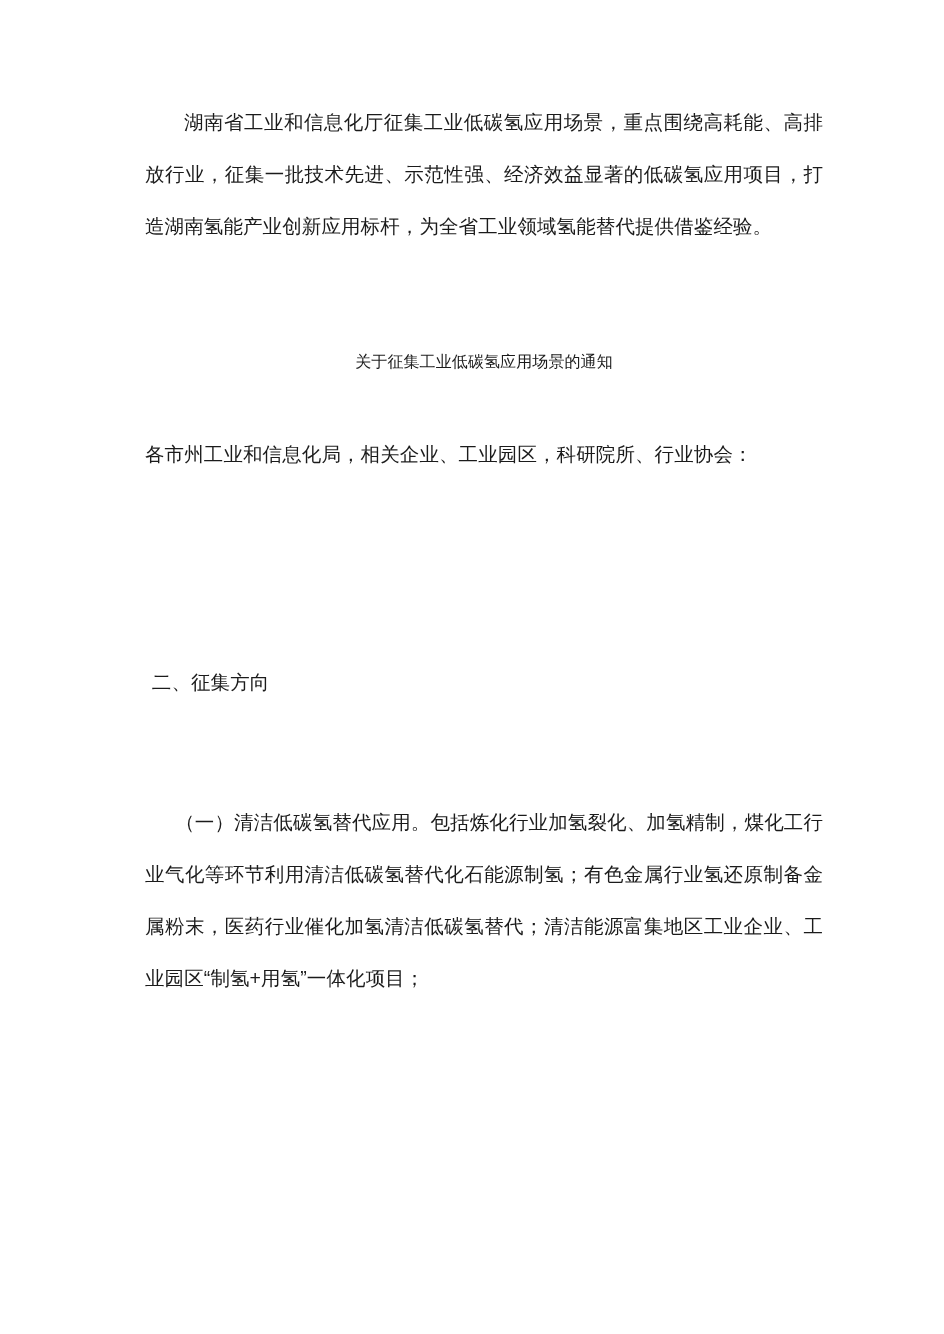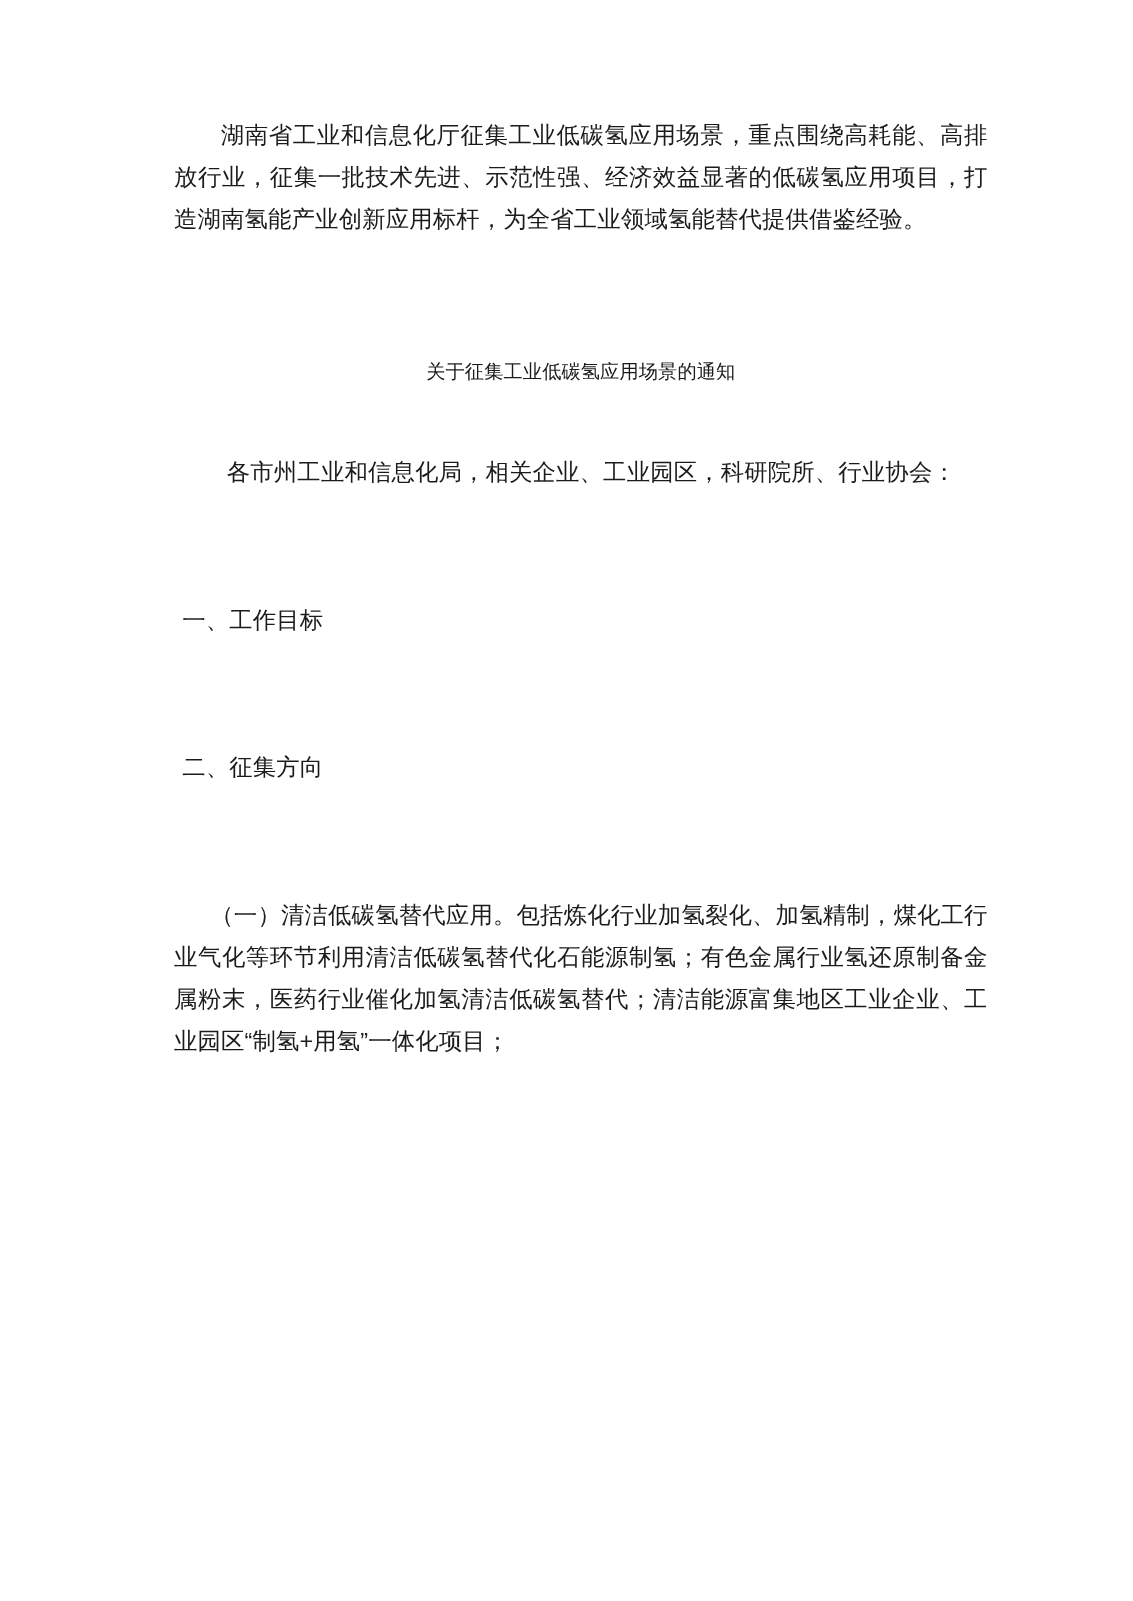--- a/index.html
+++ b/index.html
@@ -27,35 +27,34 @@
   .content {
     position: absolute;
     left: 145px;
     top: 96px;
     width: 678px;
   }
 
   p.para {
     margin: 0 0 0 0;
     font-size: 19.5px;
-    line-height: 35px;
+    line-height: 52px;
     text-align: justify;
     text-justify: inter-ideograph;
     letter-spacing: 0.1px;
     color: #1b1b1b;
     word-break: break-all;
   }
 
   
   p.indent {
     text-indent: 2em;
   }
   p.noindent {
     text-indent: 0;
-    margin-left: 44px;
   }
   
   p.heading {
     text-indent: 0.35em;
   }
   p.subitem {
     text-indent: 1.55em;
   }
 
   p.title {
@@ -83,21 +82,20 @@
 
     <div class="gap-md"></div>
 
     <p class="para noindent">各市州工业和信息化局，相关企业、工业园区，科研院所、行业协会：</p>
 
     <div class="gap-md"></div>
 
 
     <div class="gap-md"></div>
 
-    <p class="para heading">一、工作目标</p>
 
     <div class="gap-md"></div>
 
 
     <div class="gap-md"></div>
 
     <p class="para heading">二、征集方向</p>
 
     <div class="gap-md"></div>
 

